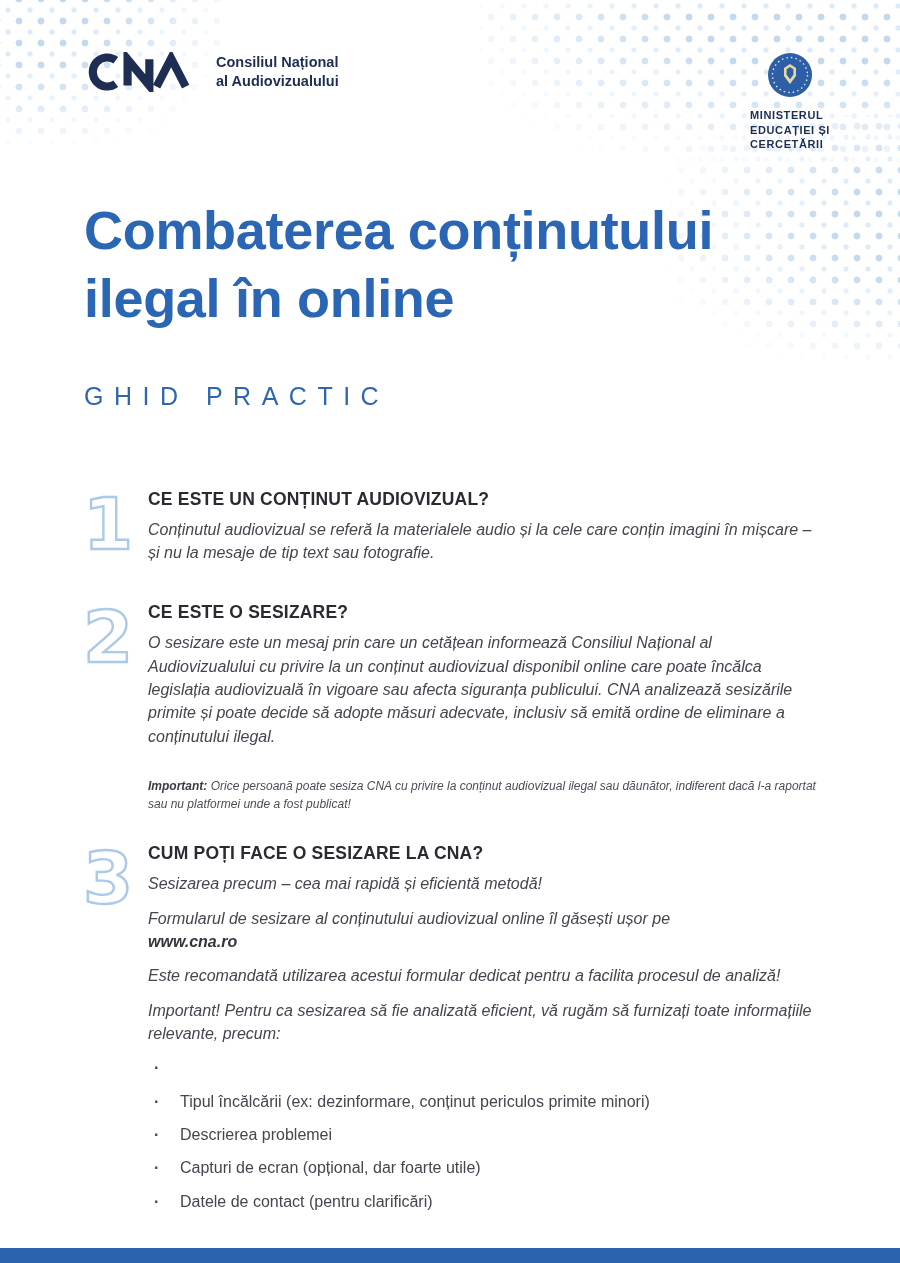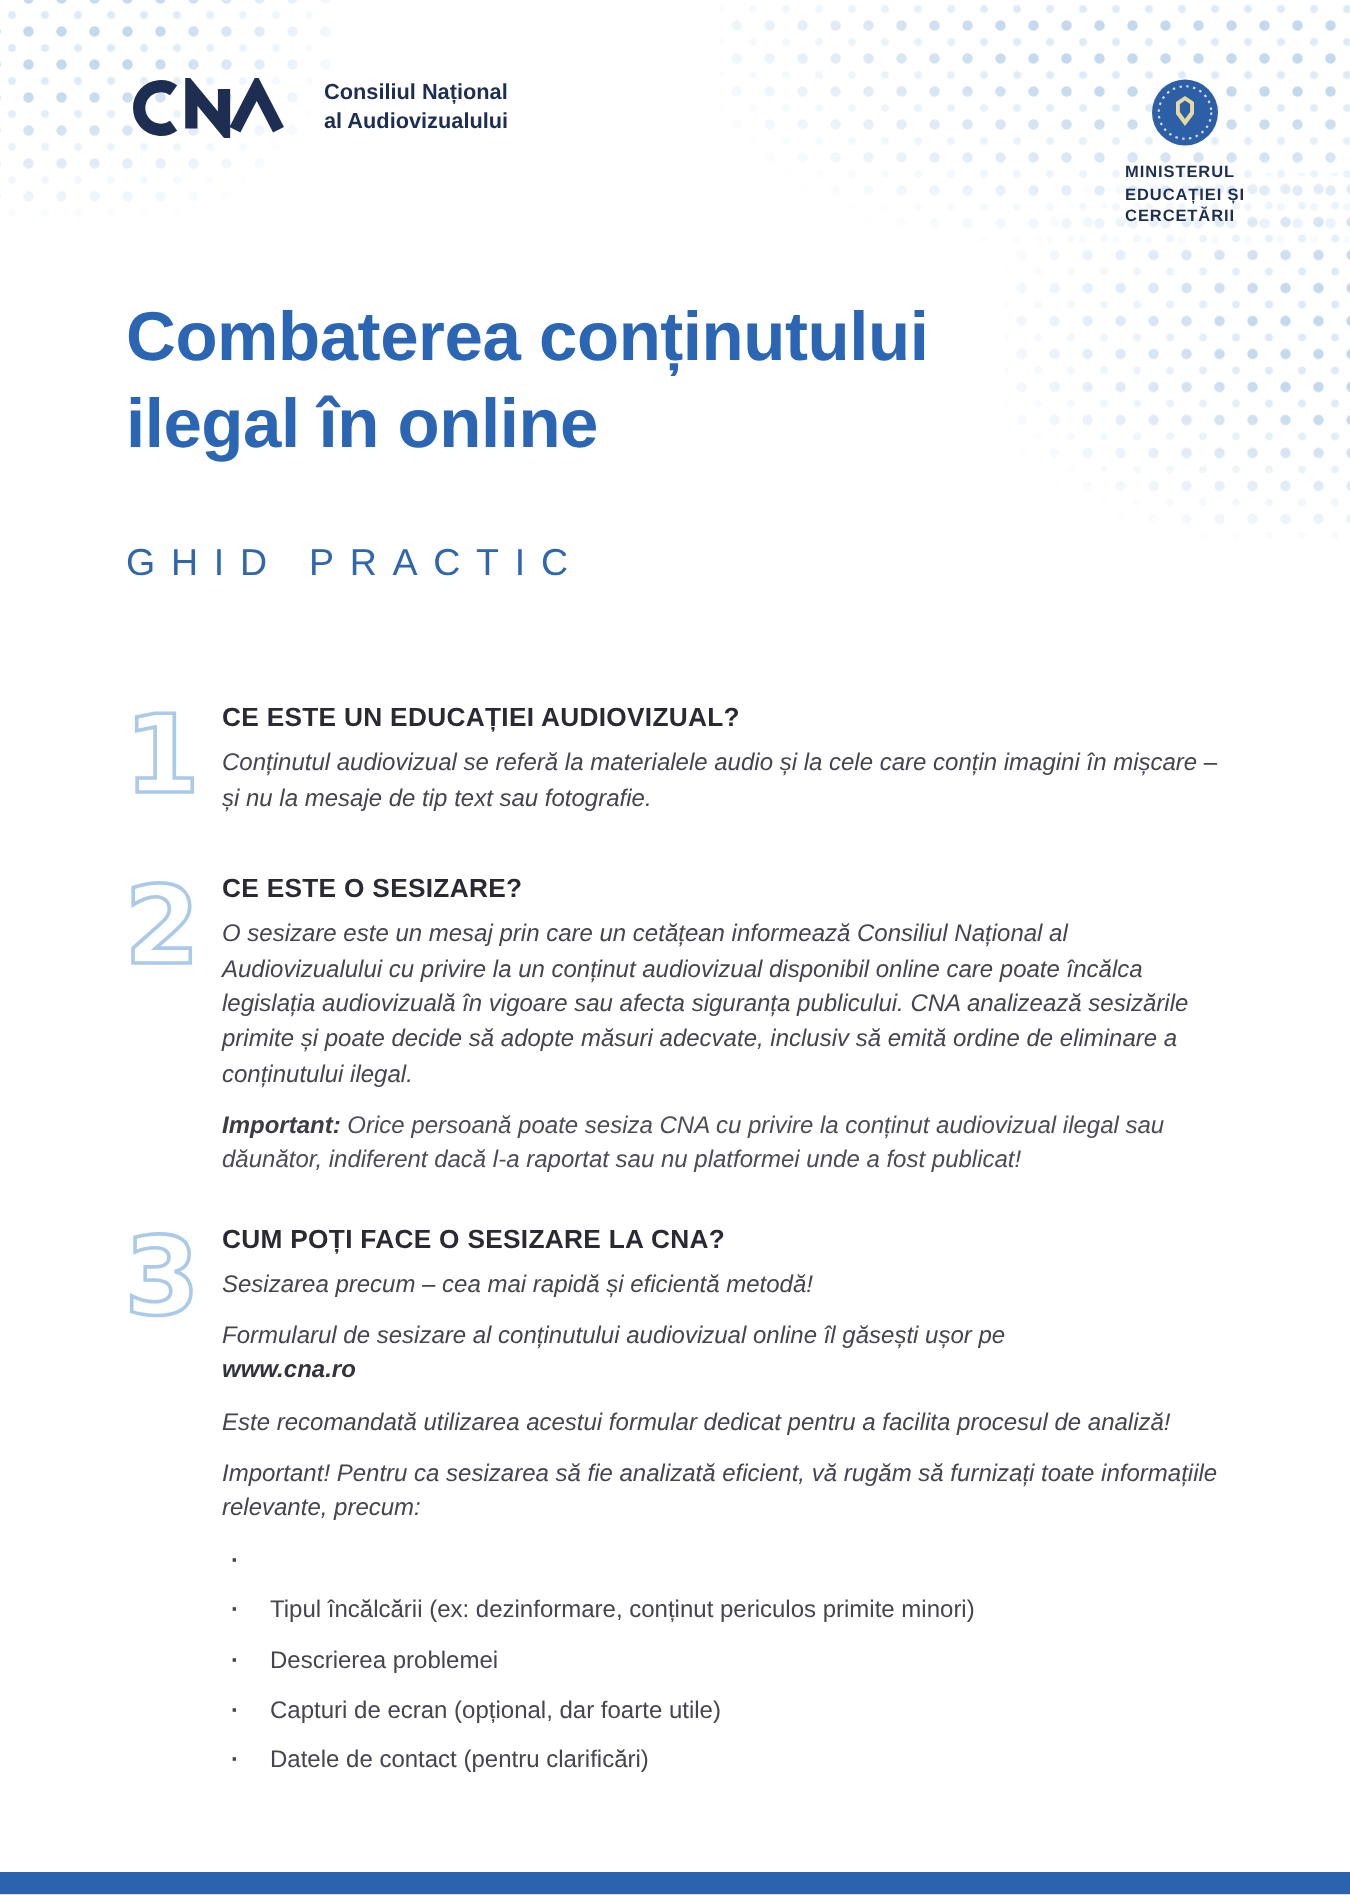--- a/index.html
+++ b/index.html
@@ -48,21 +48,21 @@
   .brand { display:flex; align-items:center; gap:14px; }
   .brand-name { font-size:14.5px; font-weight:700; color:#1d2e52; line-height:1.3; }
   .ministry { display:flex; align-items:center; gap:10px; margin-right:-14px;flex-direction:column; }
   .ministry-name {
     font-size:11px; font-weight:700; color:#1d2e52;
     letter-spacing:0.6px; line-height:1.32;
   }
   
   .title {
     margin-top:44px;
-    font-size:46px; font-weight:800; color:#2b66b4;
+    font-size:54px; font-weight:800; color:#2b66b4;
     line-height:1.26; letter-spacing:-0.3px;
   }
   .title span { display:block; }
   .subtitle {
     margin-top:50px;
     font-size:25px; font-weight:500; color:#2f66ad;
     letter-spacing:0.42em;
   }
   
   .section { display:flex; align-items:flex-start; }
@@ -81,22 +81,22 @@
   .section-content { flex:1; max-width:672px; }
   .section-heading {
     font-size:17.5px; font-weight:800; color:#2a2a33;
     letter-spacing:0.2px; margin-bottom:8px;
   }
   .body-text {
     font-size:16px; color:#45454f; line-height:1.46;font-style:italic;
   }
   .body-text + .body-text { margin-top:11px; }
   .note {
-    margin-top:11px;
-    font-size:16px; font-style:italic; color:#4c4c57; line-height:1.46;
+    margin-top:30px;
+    font-size:12px; font-style:italic; color:#4c4c57; line-height:1.46;
   }
   .note .note-label { font-weight:800; color:#3c3c46; }
   .url-bold { display:block; font-weight:800; color:#33333d; }
   
   .bullet-list { list-style:none; margin-top:12px; }
   .bullet-item {
     display:flex; align-items:flex-start;
     font-size:16px; color:#45454f; line-height:1.4;
     margin-bottom:11px; padding-left:6px;
   }
@@ -153,21 +153,21 @@
     <h1 class="title">
       <span>Combaterea conținutului</span>
       <span>ilegal în online</span>
     </h1>
 
     <div class="subtitle">GHID PRACTIC</div>
 
     <div class="section s1">
       <div class="section-number">1</div>
       <div class="section-content">
-        <div class="section-heading">CE ESTE UN EDUCAȚIEI AUDIOVIZUAL?</div>
+        <div class="section-heading">CE ESTE UN CONȚINUT AUDIOVIZUAL?</div>
         <p class="body-text">Conținutul audiovizual se referă la materialele audio și la cele care conțin imagini în mișcare – și nu la mesaje de tip text sau fotografie.</p>
       </div>
     </div>
 
     <div class="section s2">
       <div class="section-number">2</div>
       <div class="section-content">
         <div class="section-heading">CE ESTE O SESIZARE?</div>
         <p class="body-text">O sesizare este un mesaj prin care un cetățean informează Consiliul Național al Audiovizualului cu privire la un conținut audiovizual disponibil online care poate încălca legislația audiovizuală în vigoare sau afecta siguranța publicului. CNA analizează sesizările primite și poate decide să adopte măsuri adecvate, inclusiv să emită ordine de eliminare a conținutului ilegal.</p>
         <p class="note"><span class="note-label">Important:</span><span> Orice persoană poate sesiza CNA cu privire la conținut audiovizual ilegal sau dăunător, indiferent dacă l-a raportat sau nu platformei unde a fost publicat!</span></p>

